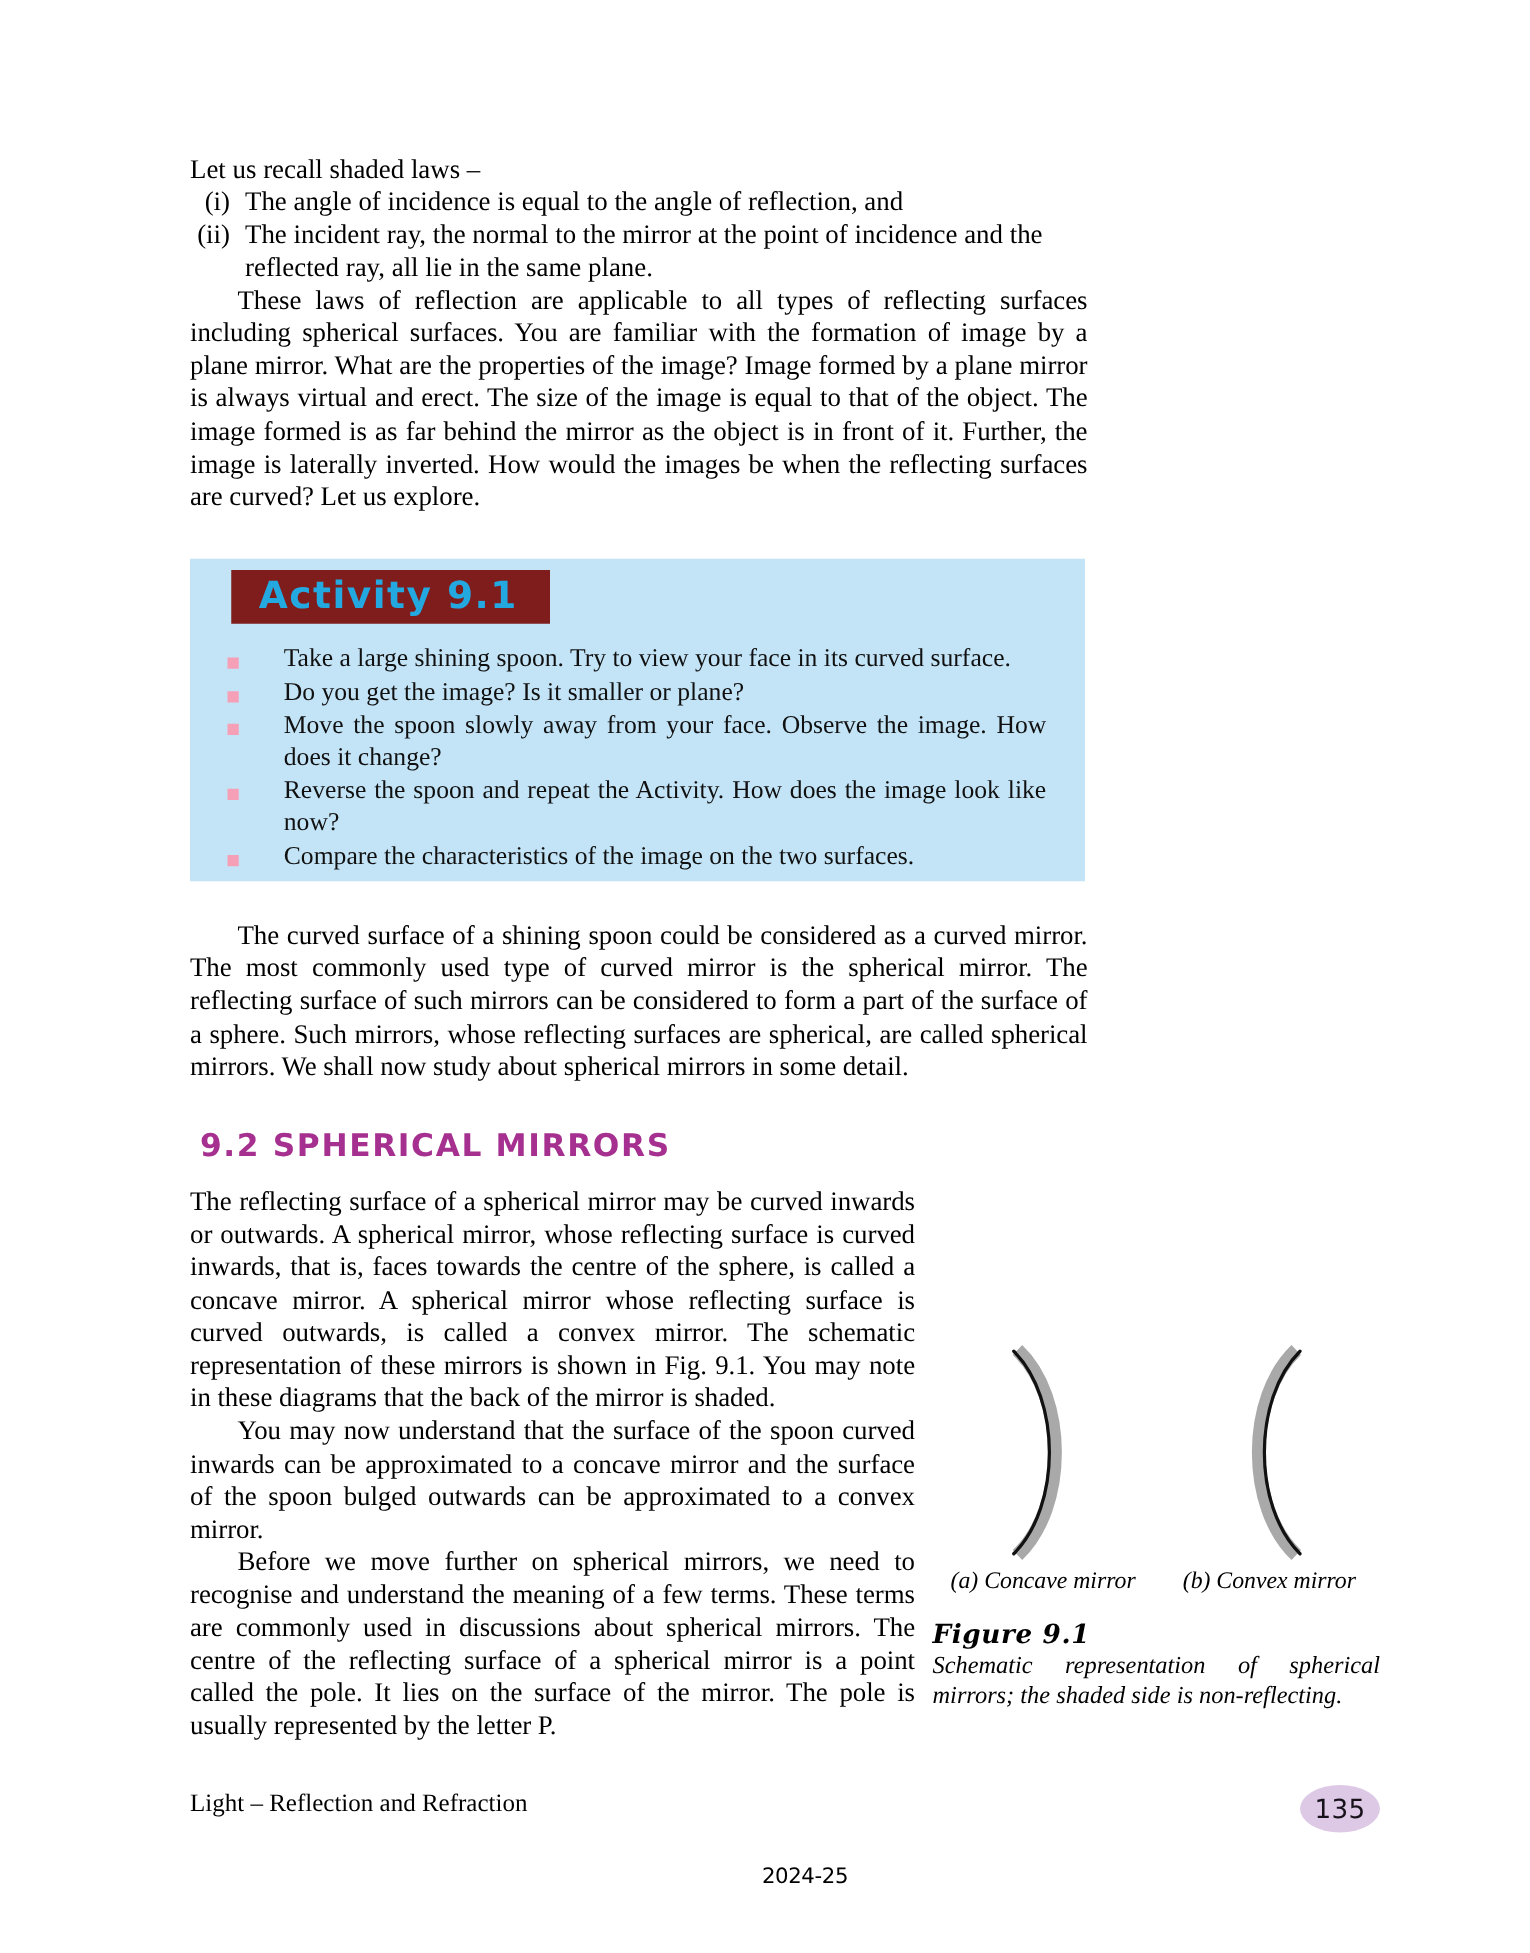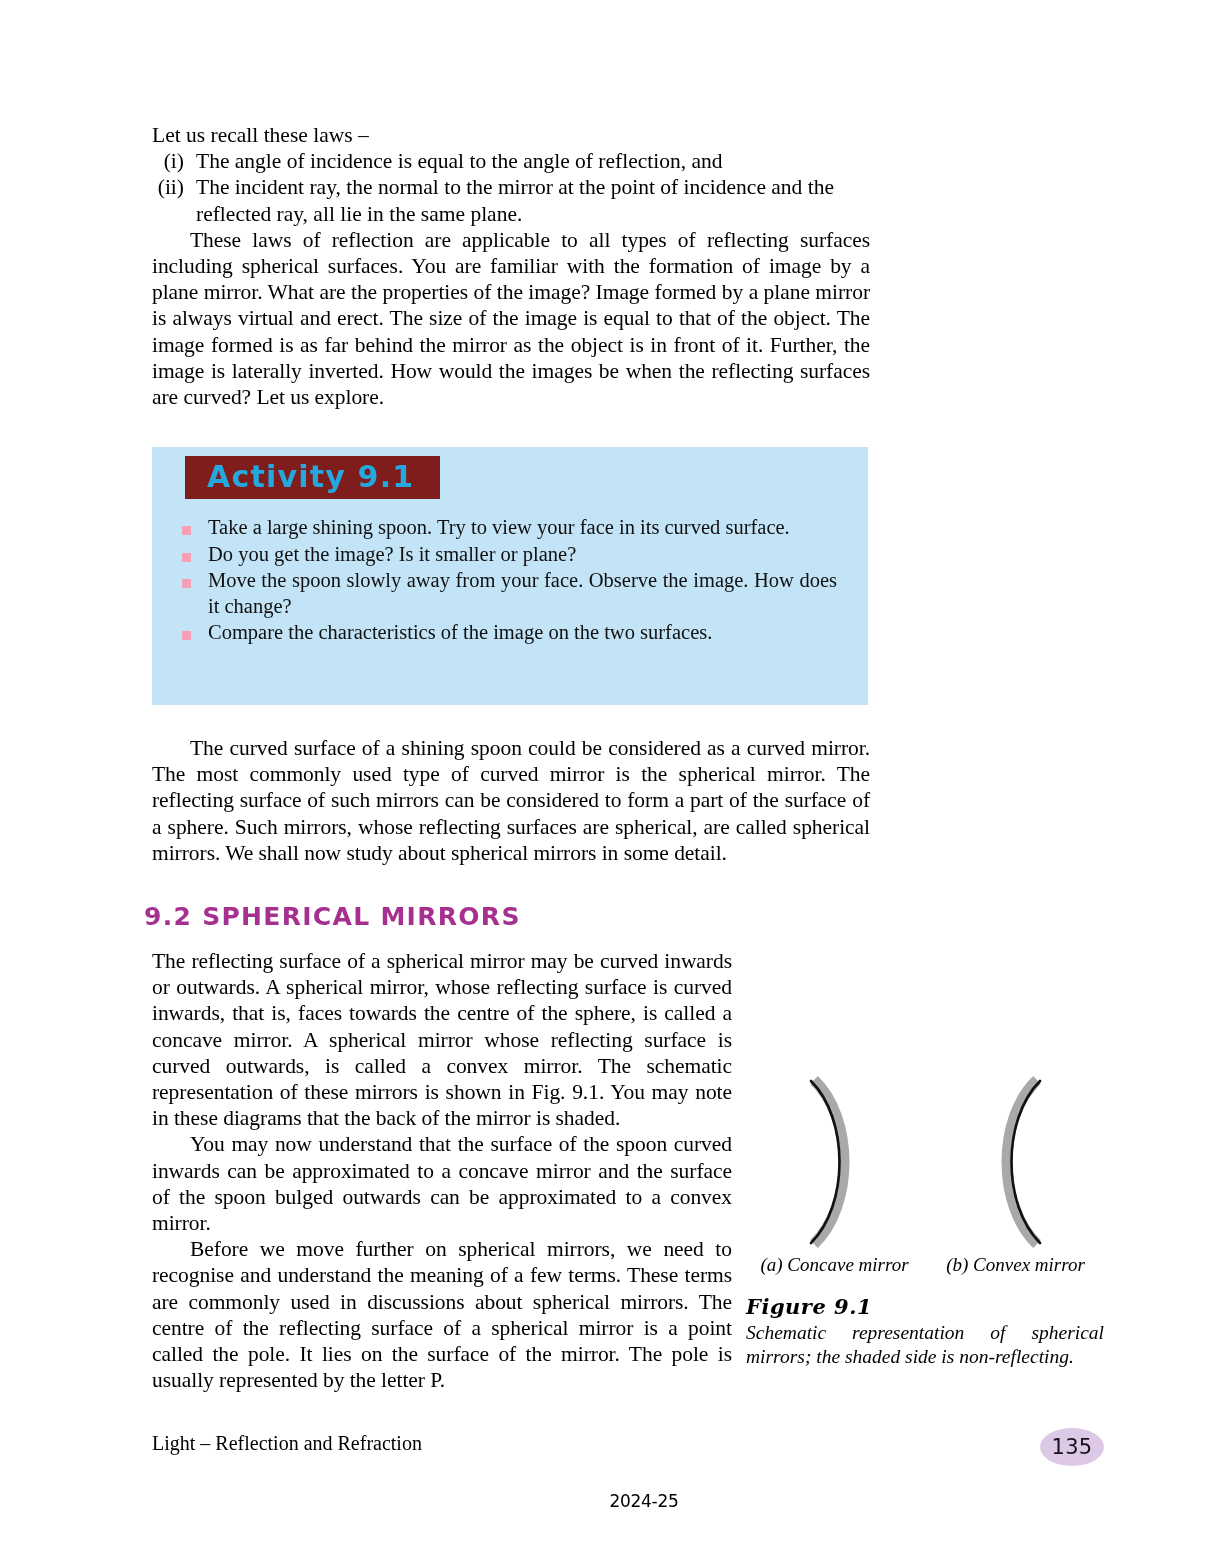--- a/index.html
+++ b/index.html
@@ -102,20 +102,21 @@
     left: 30px;
     top: 68px;
     width: 655px;
     margin: 0;
     padding: 0;
     list-style: none;
   }
   .activity-item {
     display: flex;
     margin-bottom: 1px;
+    gap: 19px;
   }
   .act-bullet {
     flex: 0 0 26px;
     width: 26px;
     padding-top: 11px;
   }
   .act-bullet i {
     display: block;
     width: 9px;
     height: 9px;
@@ -126,21 +127,21 @@
     font-size: 20.5px;
     line-height: 25.6px;
     text-align: justify;
     text-justify: inter-word;
     color: #101010;
   }
 
   
   .section-heading {
     position: absolute;
-    left: 144px;
+    left: 160px;
     top: 902px;
     font-family: "DejaVu Sans", "Liberation Sans", sans-serif;
     font-size: 25px;
     font-weight: bold;
     color: #a6308f;
     letter-spacing: 1.3px;
     white-space: nowrap;
   }
 
   
@@ -244,21 +245,21 @@
   }
   .clearfix::after { content: ""; display: block; clear: both; }
 </style>
 </head>
 <body>
 
 <div class="page">
 
   <div class="content">
 
-    <p class="intro-line">Let us recall these laws –</p>
+    <p class="intro-line">Let us recall shaded laws –</p>
 
     <ul class="law-list">
       <li class="law-item">
         <span class="law-num">(i)</span>
         <span class="law-text">The angle of incidence is equal to the angle of reflection, and</span>
       </li>
       <li class="law-item">
         <span class="law-num">(ii)</span>
         <span class="law-text">The incident ray, the normal to the mirror at the point of incidence and the reflected ray, all lie in the same plane.</span>
       </li>
@@ -283,20 +284,26 @@
         <span class="act-bullet">
             <i></i>
           </span>
         <span class="act-text">Do you get the image?  Is it smaller or plane?</span>
       </li>
       <li class="activity-item">
         <span class="act-bullet">
             <i></i>
           </span>
         <span class="act-text">Move the spoon slowly away from your face. Observe the image. How does it change?</span>
+      </li>
+      <li class="activity-item">
+        <span class="act-bullet">
+            <i></i>
+          </span>
+        <span class="act-text">Reverse the spoon and repeat the Activity.  How does the image look like now?</span>
       </li>
       <li class="activity-item">
         <span class="act-bullet">
             <i></i>
           </span>
         <span class="act-text">Compare the characteristics of the image on the two surfaces.</span>
       </li>
     </ul>
   </div>
 

